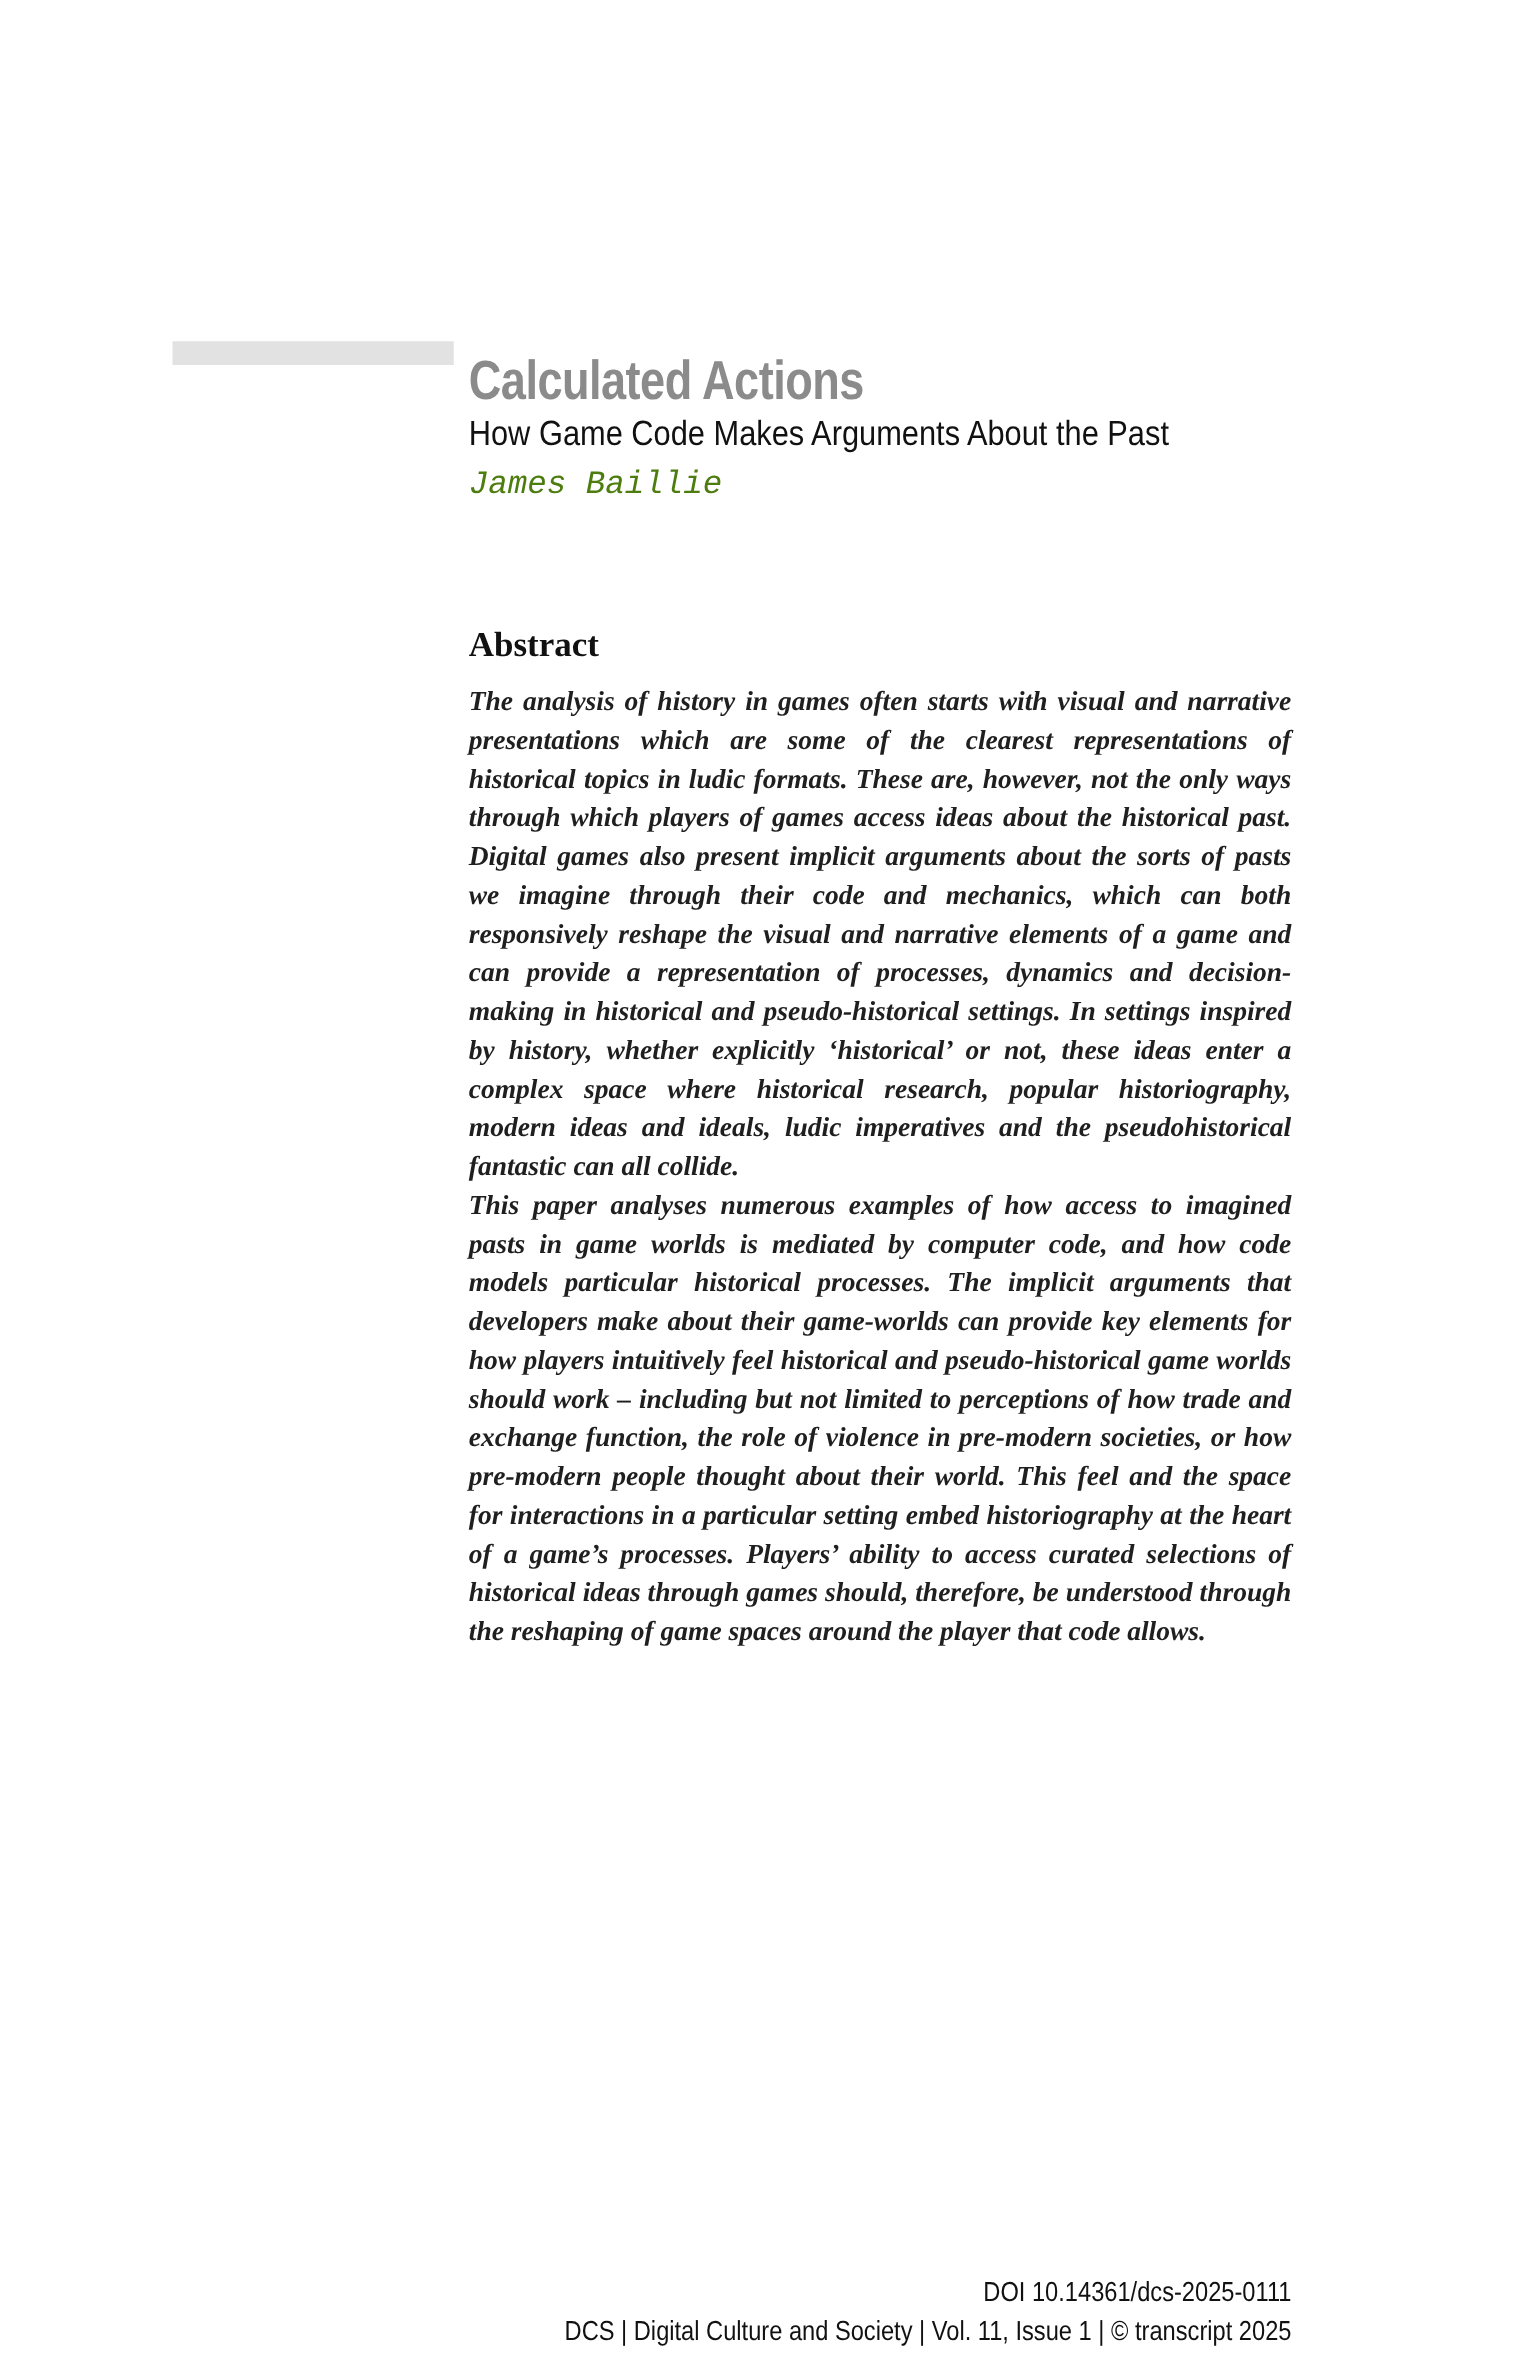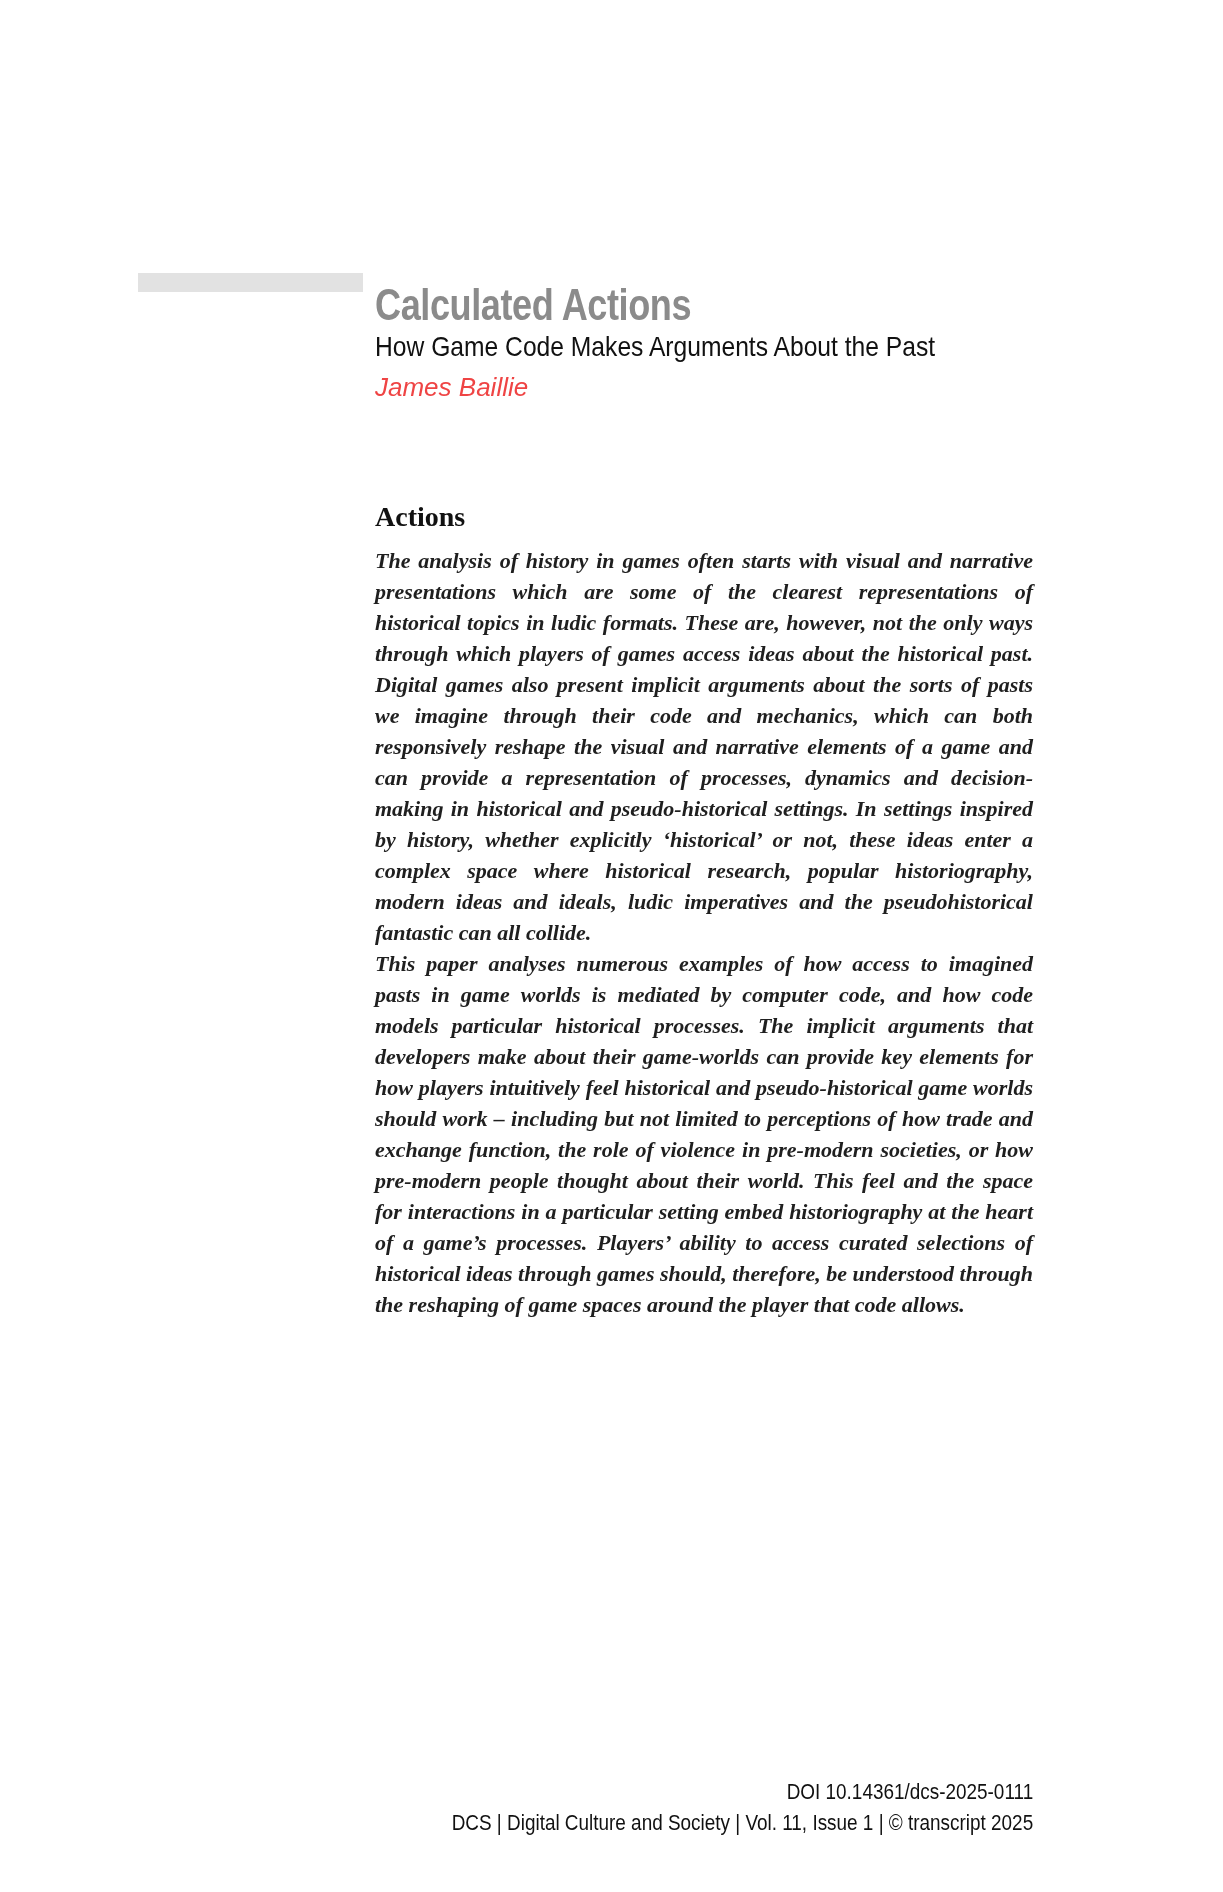--- a/index.html
+++ b/index.html
@@ -54,25 +54,25 @@
     color: #111111;
     transform: scaleX(0.88);
     transform-origin: left center;
     white-space: nowrap;
   }
 
   .author {
     position: absolute;
     left: 375px;
     top: 352px;
-    font-family: Liberation Sans, sans-serif;
+    font-family: Liberation Mono, monospace;
     font-style: italic;
     font-size: 26px;
     line-height: 30px;
-    color: #ef4444;
+    color: #4d7c0f;
   }
 
   
   .body-col {
     position: absolute;
     left: 375px;
     top: 481px;
     width: 658px;
     color: #1f1f1f;
   }
@@ -107,21 +107,21 @@
     font-style: italic;
     font-size: 22px;
     line-height: 31px;
     color: #1f1f1f;
   }
 
   
   .footer {
     position: absolute;
     right: 190px;
-    top: 1756px;
+    top: 1798px;
     text-align: right;
     font-family: "Liberation Sans", sans-serif;
     font-size: 22px;
     line-height: 31px;
     color: #111111;
   }
   .footer .line {
     transform: scaleX(0.86);
     transform-origin: right center;
     white-space: nowrap;
@@ -135,21 +135,21 @@
   <div class="decor-bar"></div>
 
   <h1 class="page-title">Calculated Actions</h1>
 
   <h2 class="page-subtitle">How Game Code Makes Arguments About the Past</h2>
 
   <div class="author">James Baillie</div>
 
   <div class="body-col">
 
-    <h3 class="section-heading">Actions</h3>
+    <h3 class="section-heading">Abstract</h3>
 
     <div class="abstract-text">
       <p>The analysis of history in games often starts with visual and narrative presentations which are some of the clearest representations of historical topics in ludic formats. These are, however, not the only ways through which players of games access ideas about the historical past. Digital games also present implicit arguments about the sorts of pasts we imagine through their code and mechanics, which can both responsively reshape the visual and narrative elements of a game and can provide a representation of processes, dynamics and decision-making in historical and pseudo-historical settings. In settings inspired by history, whether explicitly ‘historical’ or not, these ideas enter a complex space where historical research, popular historiography, modern ideas and ideals, ludic imperatives and the pseudohistorical fantastic can all collide.</p>
       <p>This paper analyses numerous examples of how access to imagined pasts in game worlds is mediated by computer code, and how code models particular historical processes. The implicit arguments that developers make about their game-worlds can provide key elements for how players intuitively feel historical and pseudo-historical game worlds should work – including but not limited to perceptions of how trade and exchange function, the role of violence in pre-modern societies, or how pre-modern people thought about their world. This feel and the space for interactions in a particular setting embed historiography at the heart of a game’s processes. Players’ ability to access curated selections of historical ideas through games should, therefore, be understood through the reshaping of game spaces around the player that code allows.</p>
     </div>
 
 
 
   </div>
 

